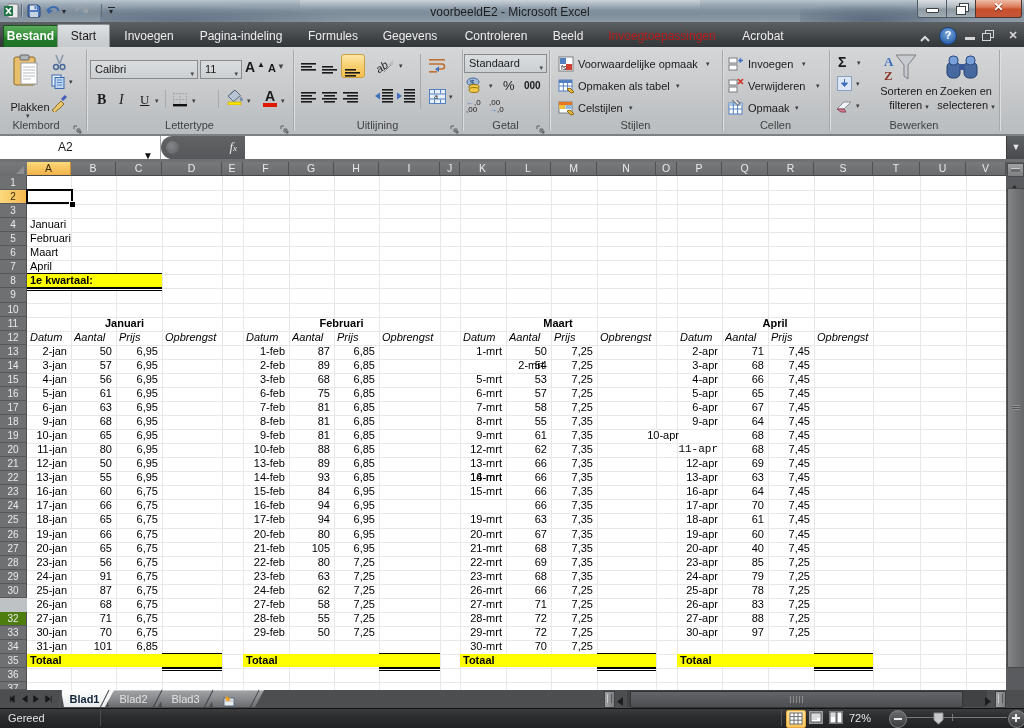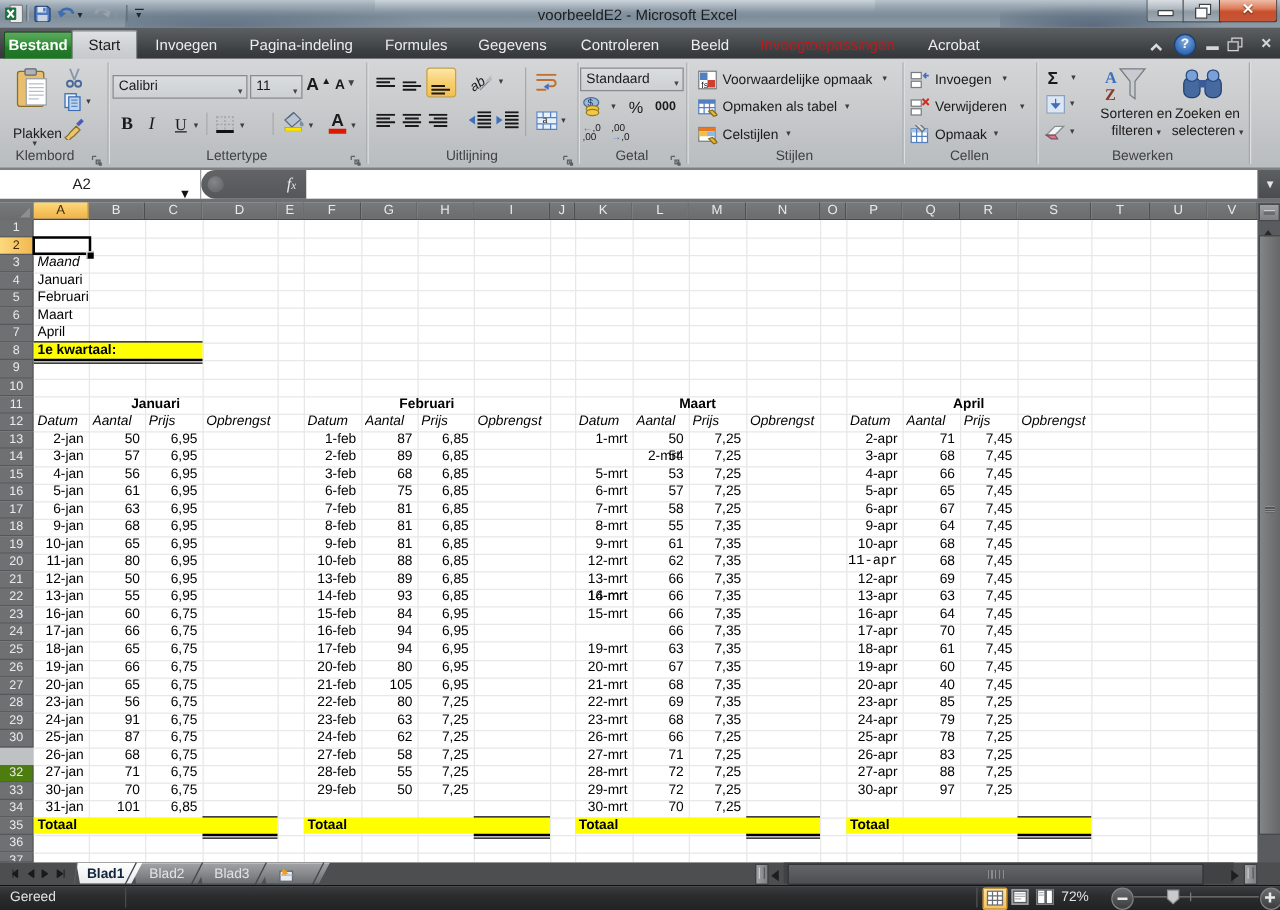--- a/index.html
+++ b/index.html
@@ -457,21 +457,20 @@
 <div class="a" style="left:162px;top:670px;width:60px;height:1px;background:#000"></div>
 <div class="a" style="left:379px;top:653px;width:61px;height:1px;background:#000"></div>
 <div class="a" style="left:379px;top:667px;width:61px;height:2px;background:#000"></div>
 <div class="a" style="left:379px;top:670px;width:61px;height:1px;background:#000"></div>
 <div class="a" style="left:597px;top:653px;width:59px;height:1px;background:#000"></div>
 <div class="a" style="left:597px;top:667px;width:59px;height:2px;background:#000"></div>
 <div class="a" style="left:597px;top:670px;width:59px;height:1px;background:#000"></div>
 <div class="a" style="left:814px;top:653px;width:59px;height:1px;background:#000"></div>
 <div class="a" style="left:814px;top:667px;width:59px;height:2px;background:#000"></div>
 <div class="a" style="left:814px;top:670px;width:59px;height:1px;background:#000"></div>
-<div class="a" style="left:30px;top:204px;width:500px;height:13px;font-size:11px;line-height:13px;color:#000;white-space:nowrap;overflow:hidden;font-style:italic">Maand</div>
 <div class="a" style="left:30px;top:218px;width:500px;height:13px;font-size:11px;line-height:13px;color:#000;white-space:nowrap;overflow:hidden;">Januari</div>
 <div class="a" style="left:30px;top:232px;width:500px;height:13px;font-size:11px;line-height:13px;color:#000;white-space:nowrap;overflow:hidden;">Februari</div>
 <div class="a" style="left:30px;top:246px;width:500px;height:13px;font-size:11px;line-height:13px;color:#000;white-space:nowrap;overflow:hidden;">Maart</div>
 <div class="a" style="left:30px;top:260px;width:500px;height:13px;font-size:11px;line-height:13px;color:#000;white-space:nowrap;overflow:hidden;">April</div>
 <div class="a" style="left:30px;top:274px;width:500px;height:13px;font-size:11px;line-height:13px;color:#000;white-space:nowrap;overflow:hidden;font-weight:bold">1e kwartaal:</div>
 <div class="a" style="left:27px;top:317px;width:195px;height:13px;font-size:11px;line-height:13px;font-weight:bold;text-align:center;color:#000">Januari</div>
 <div class="a" style="left:30px;top:331px;width:41px;height:13px;font-size:11px;line-height:13px;color:#000;white-space:nowrap;overflow:hidden;font-style:italic">Datum</div>
 <div class="a" style="left:74px;top:331px;width:42px;height:13px;font-size:11px;line-height:13px;color:#000;white-space:nowrap;overflow:hidden;font-style:italic">Aantal</div>
 <div class="a" style="left:119px;top:331px;width:43px;height:13px;font-size:11px;line-height:13px;color:#000;white-space:nowrap;overflow:hidden;font-style:italic">Prijs</div>
 <div class="a" style="left:165px;top:331px;width:57px;height:13px;font-size:11px;line-height:13px;color:#000;white-space:nowrap;overflow:hidden;font-style:italic">Opbrengst</div>
@@ -699,21 +698,21 @@
 <div class="a" style="left:768px;top:373px;width:42px;height:13px;font-size:11px;line-height:13px;text-align:right;color:#000;">7,45</div>
 <div class="a" style="left:677px;top:387px;width:41px;height:13px;font-size:11px;line-height:13px;text-align:right;color:#000;">5-apr</div>
 <div class="a" style="left:722px;top:387px;width:42px;height:13px;font-size:11px;line-height:13px;text-align:right;color:#000;">65</div>
 <div class="a" style="left:768px;top:387px;width:42px;height:13px;font-size:11px;line-height:13px;text-align:right;color:#000;">7,45</div>
 <div class="a" style="left:677px;top:401px;width:41px;height:13px;font-size:11px;line-height:13px;text-align:right;color:#000;">6-apr</div>
 <div class="a" style="left:722px;top:401px;width:42px;height:13px;font-size:11px;line-height:13px;text-align:right;color:#000;">67</div>
 <div class="a" style="left:768px;top:401px;width:42px;height:13px;font-size:11px;line-height:13px;text-align:right;color:#000;">7,45</div>
 <div class="a" style="left:677px;top:415px;width:41px;height:13px;font-size:11px;line-height:13px;text-align:right;color:#000;">9-apr</div>
 <div class="a" style="left:722px;top:415px;width:42px;height:13px;font-size:11px;line-height:13px;text-align:right;color:#000;">64</div>
 <div class="a" style="left:768px;top:415px;width:42px;height:13px;font-size:11px;line-height:13px;text-align:right;color:#000;">7,45</div>
-<div class="a" style="left:677px;top:429px;width:41px;height:29px;font-size:11px;line-height:13px;text-align:right;color:#000;">10-apr</div>
+<div class="a" style="left:638px;top:429px;width:41px;height:29px;font-size:11px;line-height:13px;text-align:right;color:#000;">10-apr</div>
 <div class="a" style="left:722px;top:429px;width:42px;height:13px;font-size:11px;line-height:13px;text-align:right;color:#000;">68</div>
 <div class="a" style="left:768px;top:429px;width:42px;height:13px;font-size:11px;line-height:13px;text-align:right;color:#000;">7,45</div>
 <div class="a" style="left:677px;top:443px;width:41px;height:13px;font-size:11px;line-height:13px;text-align:right;color:#000;font-family:Liberation Mono, monospace;">11-apr</div>
 <div class="a" style="left:722px;top:443px;width:42px;height:13px;font-size:11px;line-height:13px;text-align:right;color:#000;">68</div>
 <div class="a" style="left:768px;top:443px;width:42px;height:13px;font-size:11px;line-height:13px;text-align:right;color:#000;">7,45</div>
 <div class="a" style="left:677px;top:457px;width:41px;height:13px;font-size:11px;line-height:13px;text-align:right;color:#000;">12-apr</div>
 <div class="a" style="left:722px;top:457px;width:42px;height:13px;font-size:11px;line-height:13px;text-align:right;color:#000;">69</div>
 <div class="a" style="left:768px;top:457px;width:42px;height:13px;font-size:11px;line-height:13px;text-align:right;color:#000;">7,45</div>
 <div class="a" style="left:677px;top:471px;width:41px;height:13px;font-size:11px;line-height:13px;text-align:right;color:#000;">13-apr</div>
 <div class="a" style="left:722px;top:471px;width:42px;height:13px;font-size:11px;line-height:13px;text-align:right;color:#000;">63</div>

